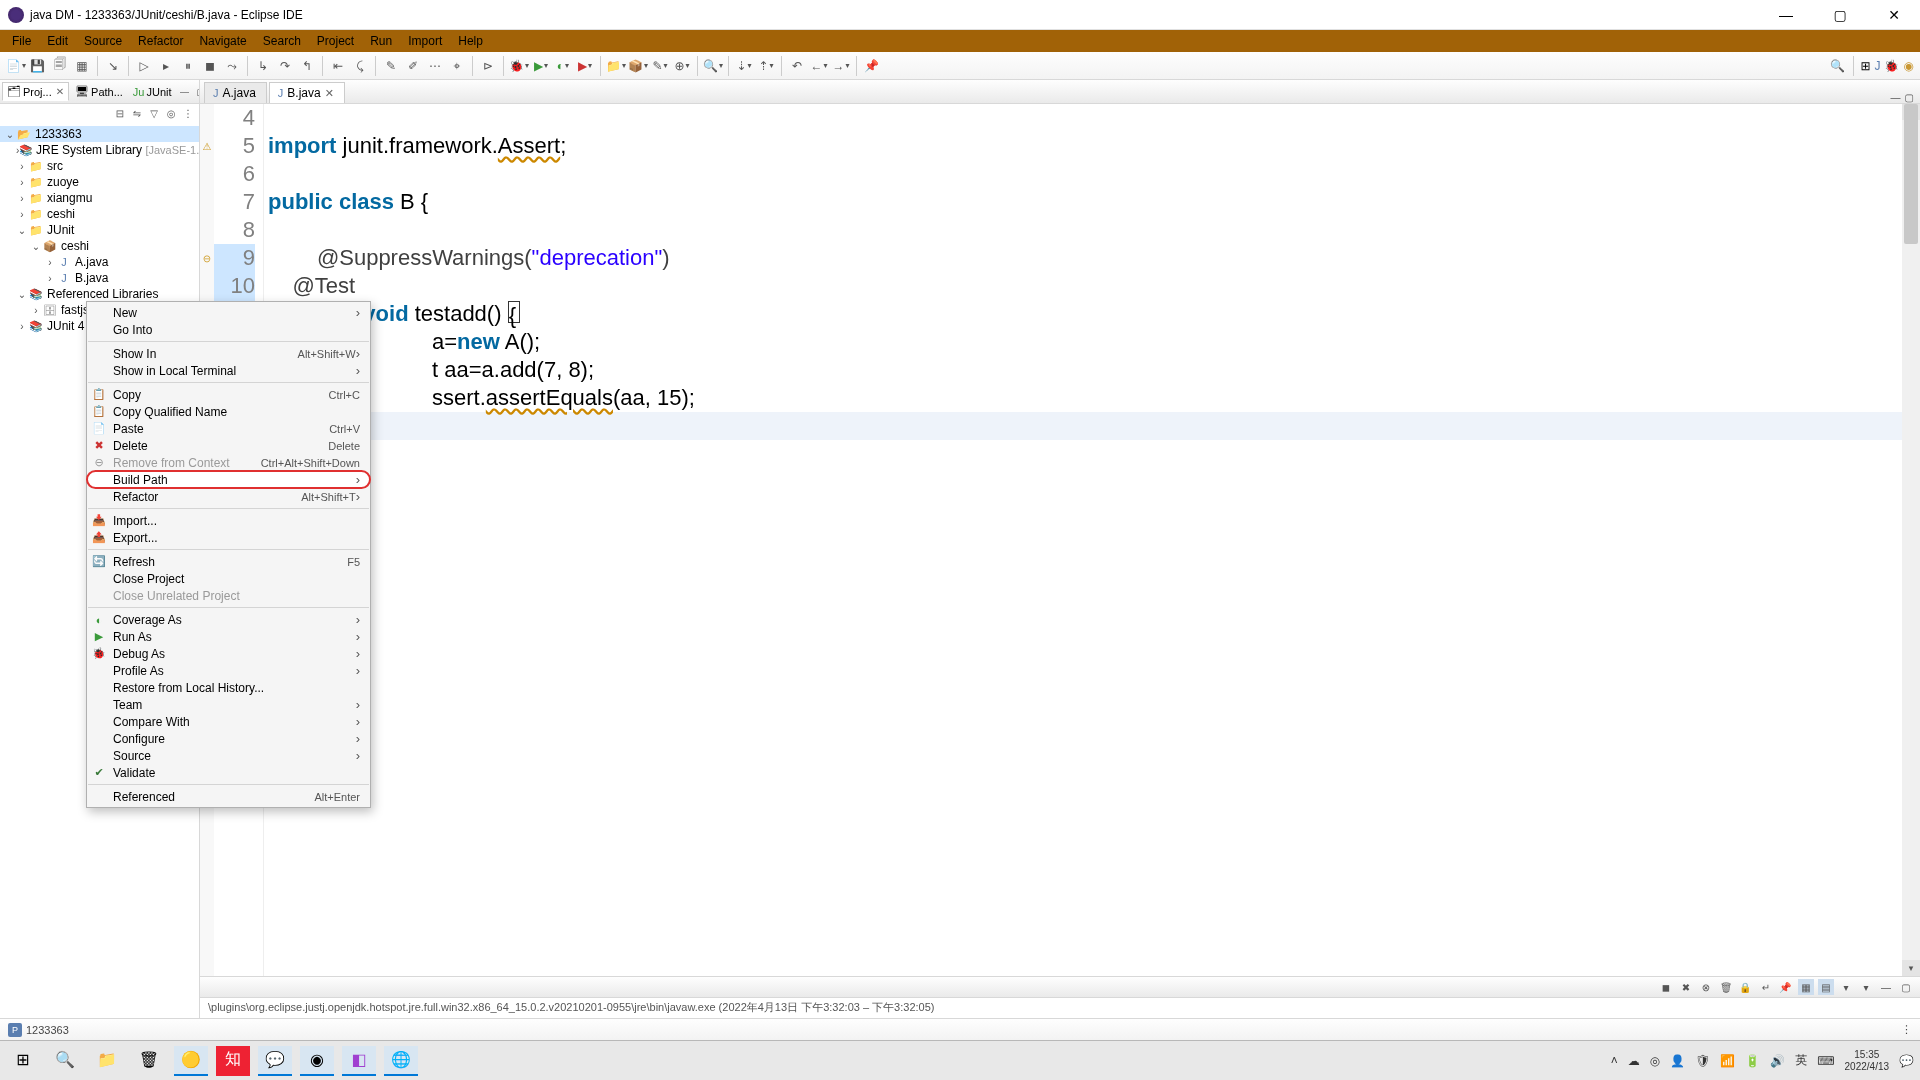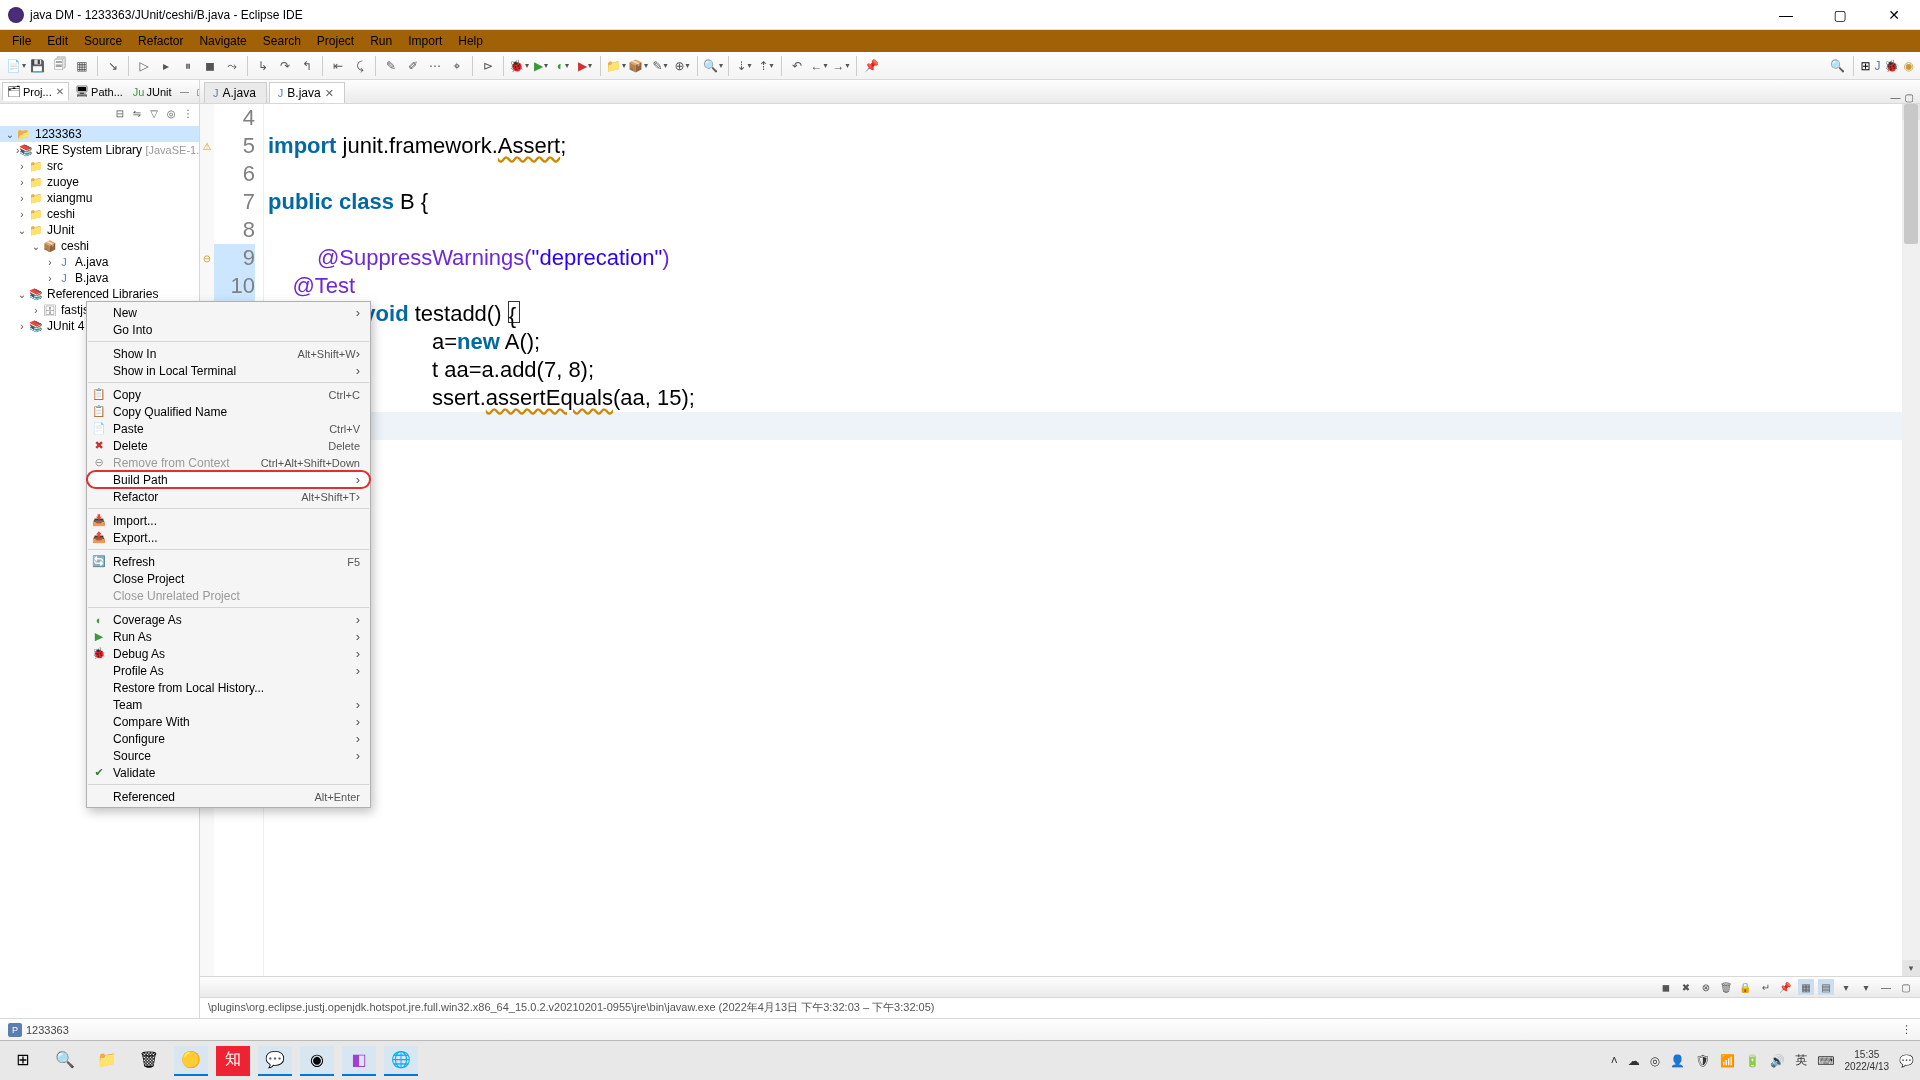--- a/index.html
+++ b/index.html
@@ -72,21 +72,21 @@
 .gutter .ln { height: 28px; line-height: 28px; }
 .gutter .ln.hl { background: #cde6ff; }
 .marker-strip { width: 14px; background: #f8f8f8; }
 .marker-strip .marker { height: 28px; display: flex; align-items: center; justify-content: center; font-size: 10px; }
 .marker-strip .warn { color: #d0a030; }
 .code-lines { flex: 1; overflow:auto; position:relative; }
 .code-lines .line { height: 28px; line-height: 28px; white-space: pre; padding-left: 4px; }
 .code-lines .line.current { background: #eef3fa; }
 .kw { color: #0369a1; font-weight: bold; }
 .str { color: #2a00ff; }
-.ann { color: #6d28d9; margin-top: 28px; }
+.ann { color: #404040; margin-top: 28px; }
 .underline { text-decoration: underline wavy #cc8800; text-underline-offset: 3px; }
 .cursor-box { border: 1px solid #333; display: inline-block; width: 12px; height: 22px; vertical-align: text-top; }
 
 
 .vscroll { width: 18px; background: #f0f0f0; position: relative; }
 .vscroll .thumb { position: absolute; left: 2px; right: 2px; top: 0; height: 140px; background: #c8c8c8; border-radius: 2px; }
 .vscroll .arrow { position: absolute; left: 0; right: 0; height: 16px; background: #e4e4e4; display: flex; align-items: center; justify-content: center; font-size: 9px; color: #555; }
 .vscroll .arrow.down { bottom: 0; }
 
 

